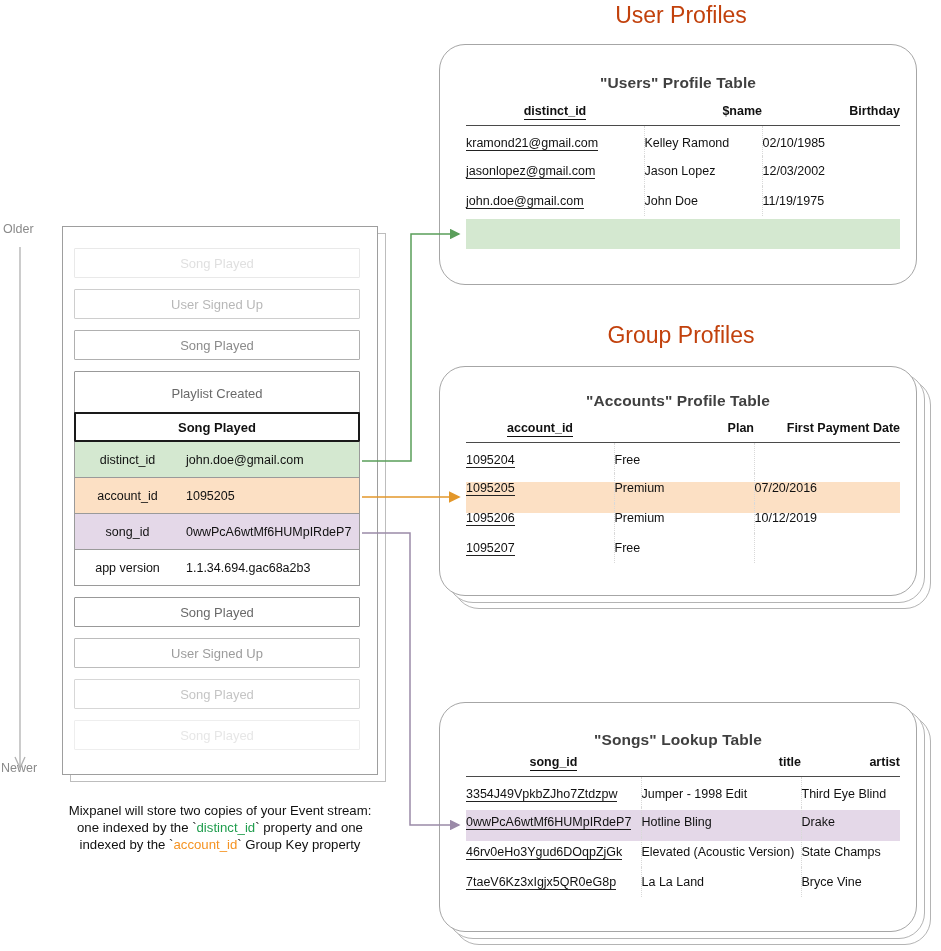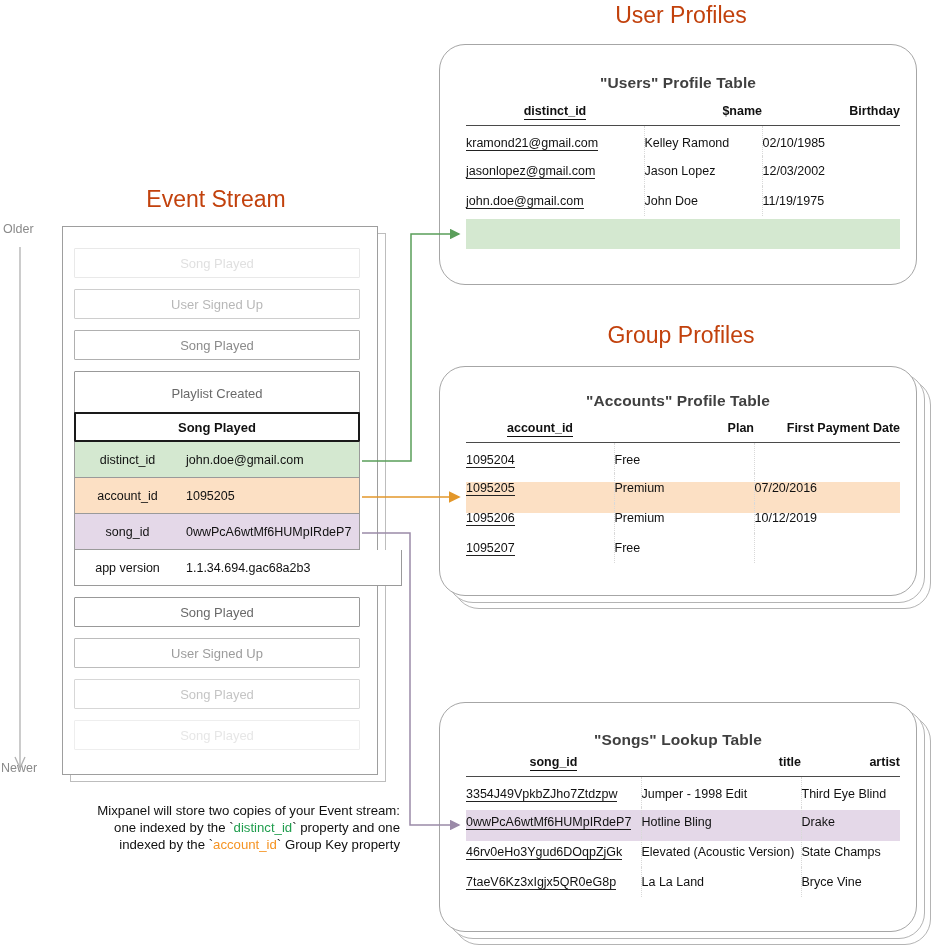--- a/index.html
+++ b/index.html
@@ -110,21 +110,21 @@
   .prop .pv { padding-left:6px; }
   .prop.green  { background:#d4e8d0; }
   .prop.orange { background:#fce0c4; }
   .prop.purple { background:#e4d8e8; }
   .prop.plain  { background:#fff; }
 
   .axis-lbl { position:absolute; font-size:12.5px; color:#8a8a8a; }
 
   .caption {
     position:absolute;
-    text-align:right;
+    text-align:center;
     font-size:13.2px;
     line-height:17px;
     color:#111;
     font-weight:400;
   }
   .cap-green { color:#1f9d4d; }
   .cap-orange { color:#f59322; }
 
   svg.wires { position:absolute; inset:0; width:941px; height:951px; z-index:5; pointer-events:none; }
 </style>
@@ -149,21 +149,20 @@
     <path d="M362,461 L411,461 L411,234 L459,234" fill="none" stroke="#5a9e5a" stroke-width="1.5" marker-end="url(#ah-g)"></path>
 
     <path d="M362,497 L459,497" fill="none" stroke="#e3972a" stroke-width="1.7" marker-end="url(#ah-o)"></path>
 
     <path d="M362,533 L410,533 L410,825 L459,825" fill="none" stroke="#9b8aa8" stroke-width="1.5" marker-end="url(#ah-p)"></path>
 
     <path d="M20,247 L20,767" fill="none" stroke="#b0b0b0" stroke-width="1.3"></path>
     <path d="M15,757 L20,768 L25,757" fill="none" stroke="#b0b0b0" stroke-width="1.3"></path>
   </svg>
 
-  <div class="sec-title" style="left:66px; top:186px; width:300px;">Event Stream</div>
 
   <div class="axis-lbl" style="left:3px; top:222px;">Older</div>
   <div class="axis-lbl" style="left:1px; top:761px;">Newer</div>
 
   <div class="es-shadow" style="left:70px; top:233px; width:316px; height:549px;"></div>
   <div class="es-shell" style="left:62px; top:226px; width:316px; height:549px; z-index:1;"></div>
 
   <div id="event-rows" style="position:absolute; left:0; top:0; width:941px; height:951px; z-index:2;">
       <div class="ev" style="left: 74px; top: 248px; width: 286px; height: 30px; opacity: 0.18;">
         <span>Song Played</span>
@@ -185,21 +184,21 @@
         <div class="pv">john.doe@gmail.com</div>
       </div>
       <div class="prop orange" style="left: 74px; top: 478px; width: 286px; height: 36px;">
         <div class="pk">account_id</div>
         <div class="pv">1095205</div>
       </div>
       <div class="prop purple" style="left: 74px; top: 514px; width: 286px; height: 36px;">
         <div class="pk">song_id</div>
         <div class="pv">0wwPcA6wtMf6HUMpIRdeP7</div>
       </div>
-      <div class="prop plain" style="left: 74px; top: 550px; width: 328px; height: 36px;">
+      <div class="prop plain" style="left: 74px; top: 550px; width: 286px; height: 36px;">
         <div class="pk">app version</div>
         <div class="pv">1.1.34.694.gac68a2b3</div>
       </div>
       <div class="ev" style="left: 74px; top: 597px; width: 286px; height: 30px; opacity: 0.88;">
         <span>Song Played</span>
       </div>
       <div class="ev" style="left: 74px; top: 638px; width: 286px; height: 30px; opacity: 0.58;">
         <span>User Signed Up</span>
       </div>
       <div class="ev" style="left: 74px; top: 679px; width: 286px; height: 30px; opacity: 0.34;">

